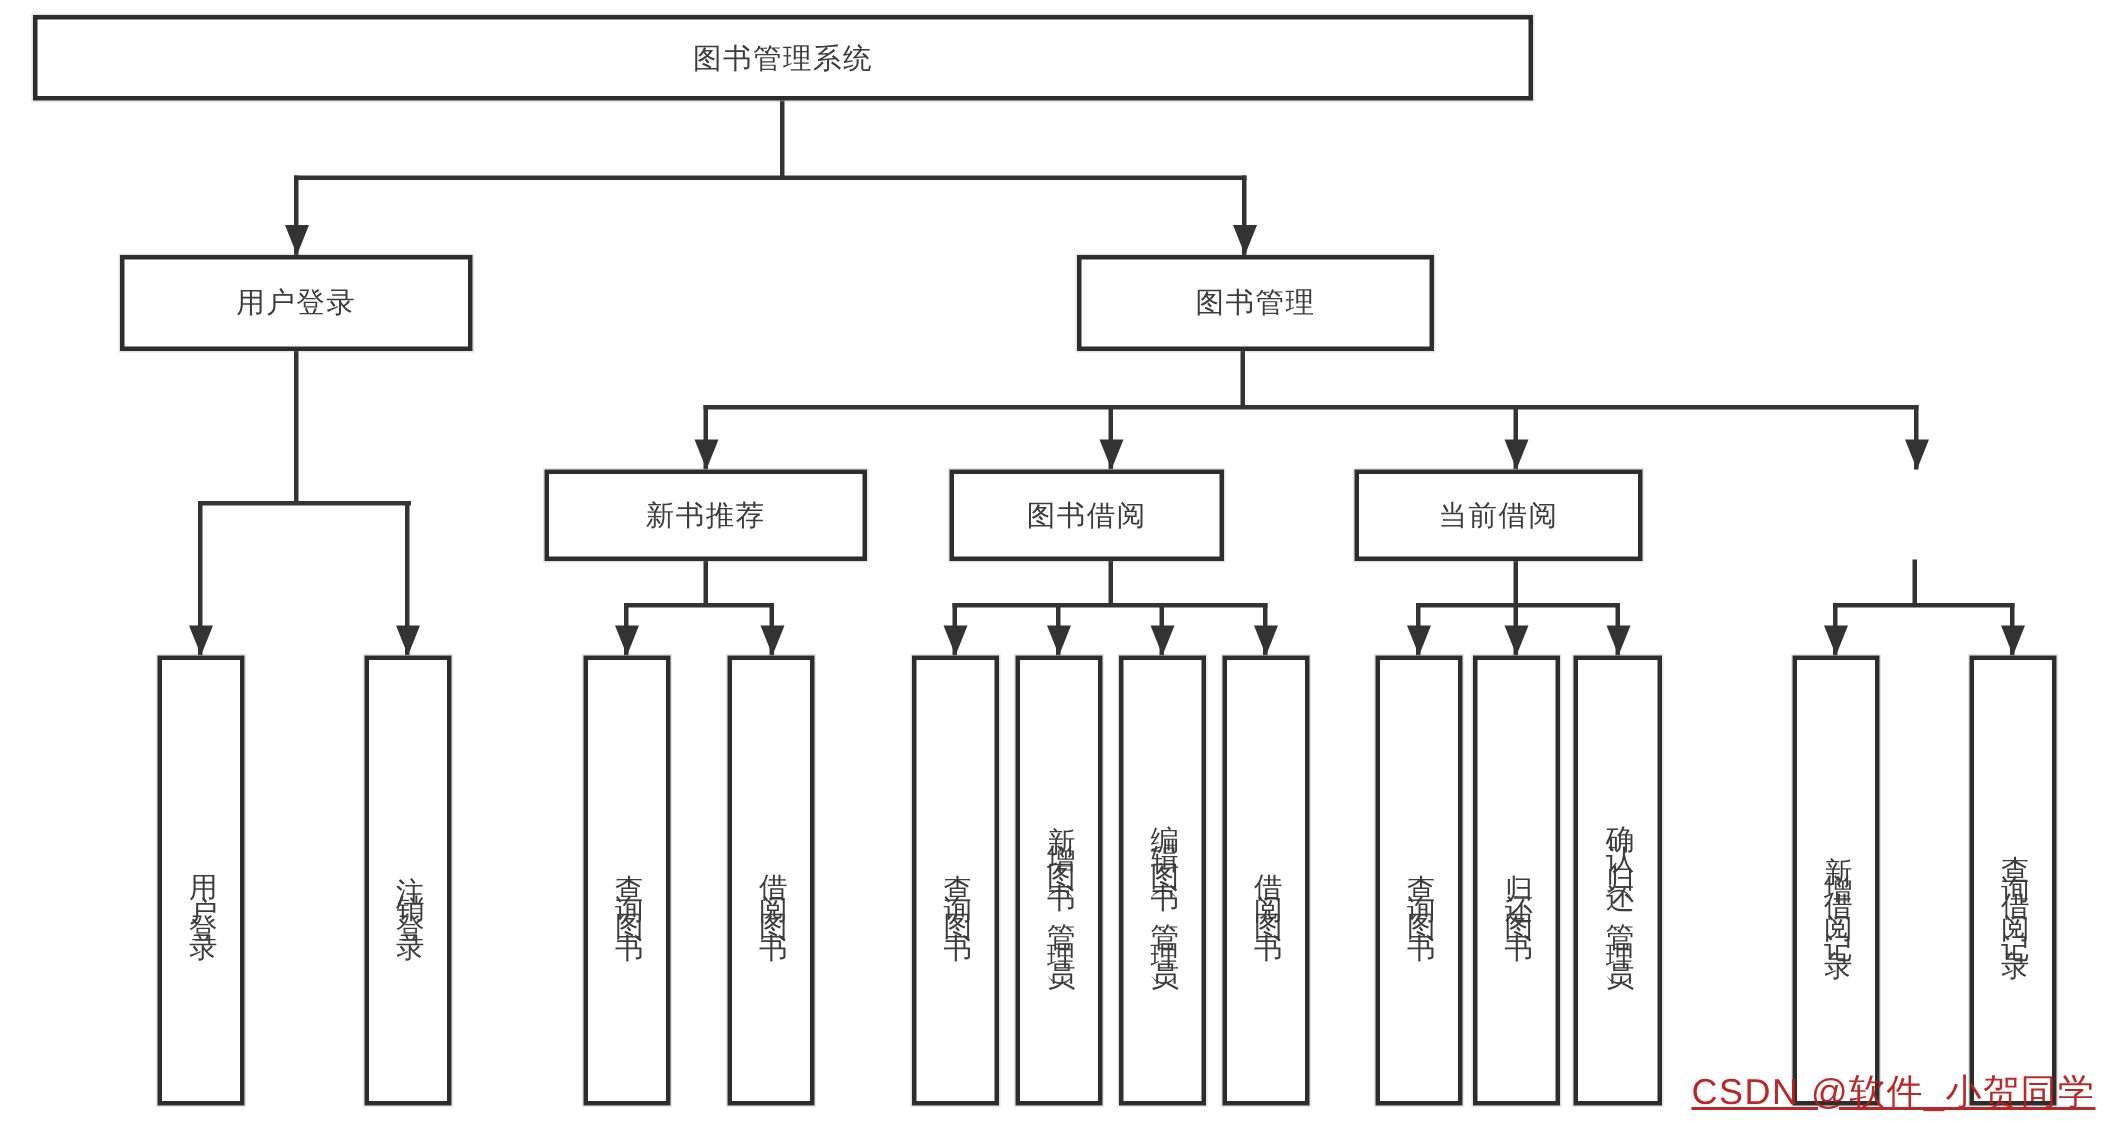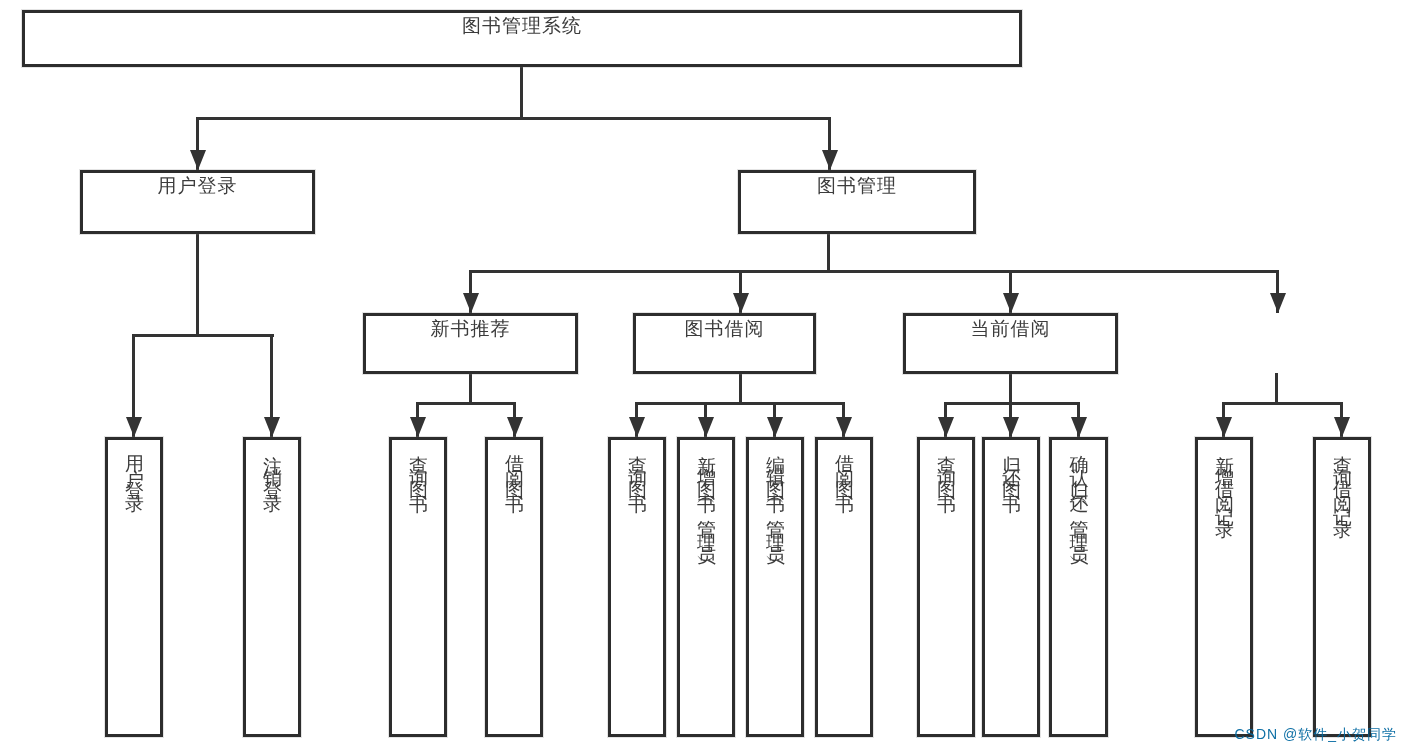--- a/index.html
+++ b/index.html
@@ -26,46 +26,47 @@
     border-left:8px solid transparent;
     border-right:8px solid transparent;
     border-top:20px solid #333333;
   }
   
   .node {
     position:absolute;
     background:#ffffff;
     border:3px solid #2d2d2d;
     box-sizing:border-box;
-    display:flex; align-items:flex-start; justify-content:center;
+    display:flex; align-items:center; justify-content:center;
     box-shadow:0 0 0 1px rgba(130,130,130,0.22);
     z-index:2;
   }
   .lbl {
     font-size:19px;
     color:#3c3c3c;
     letter-spacing:1px;
     white-space:nowrap;
   }
   .v-node .lbl {
     writing-mode:vertical-rl;
     text-orientation:mixed;
     letter-spacing:13px;
     line-height:1.1;
     margin-bottom:-13px;
     white-space:normal;
   }
   .watermark {
     position:absolute;
     right:8px; bottom:3px;
-    font-size:14px;
-    color:#0369a1;
+    font-size:24px;
+    color:#b91c1c;
     letter-spacing:1px;
     z-index:5;
     opacity:0.95;
+    text-decoration:underline;
   }
 </style>
 </head>
 <body>
 
 <div class="stage">
 
   <div class="line v" style="left:520px;top:66px;height:53px"></div>
   <div class="line h" style="left:196px;top:117px;width:635px"></div>
   <div class="arrow" style="left:196px;top:117px;height:53px"></div>
@@ -106,31 +107,31 @@
   <div class="arrow" style="left:1222px;top:402px;height:35px"></div>
   <div class="arrow" style="left:1340px;top:402px;height:35px"></div>
 
   <div class="node" style="left:22px;top:10px;width:1000px;height:57px">
     <span class="lbl">图书管理系统</span>
   </div>
 
   <div class="node" style="left:80px;top:170px;width:235px;height:64px">
     <span class="lbl">用户登录</span>
   </div>
-  <div class="node" style="left:738px;top:170px;width:238px;height:64px">
+  <div class="node" style="left:718px;top:170px;width:238px;height:64px">
     <span class="lbl">图书管理</span>
   </div>
 
   <div class="node" style="left:363px;top:313px;width:215px;height:61px">
     <span class="lbl">新书推荐</span>
   </div>
   <div class="node" style="left:633px;top:313px;width:183px;height:61px">
     <span class="lbl">图书借阅</span>
   </div>
-  <div class="node" style="left:903px;top:313px;width:215px;height:61px">
+  <div class="node" style="left:903px;top:313px;width:192px;height:61px">
     <span class="lbl">当前借阅</span>
   </div>
 
   <div class="node v-node" style="left:105px;top:437px;width:58px;height:300px">
     <span class="lbl">用户登录</span>
   </div>
   <div class="node v-node" style="left:243px;top:437px;width:58px;height:300px">
     <span class="lbl">注销登录</span>
   </div>
 

